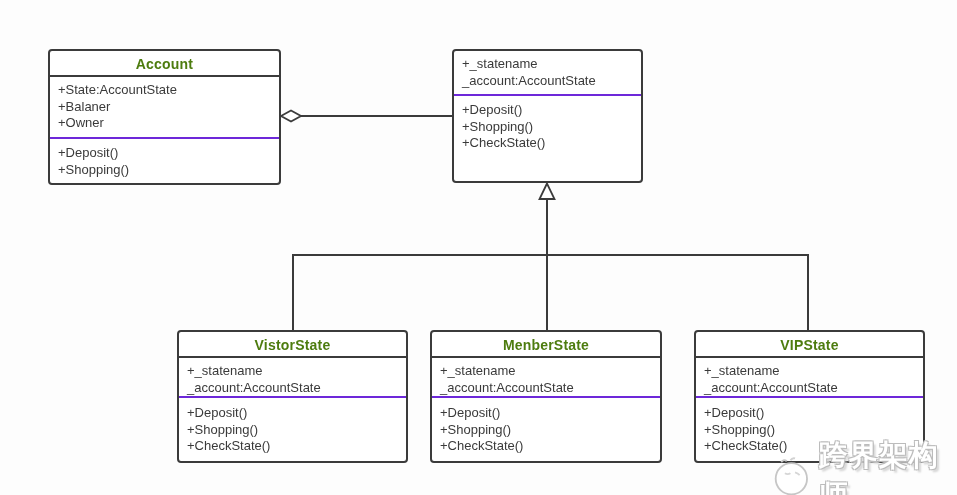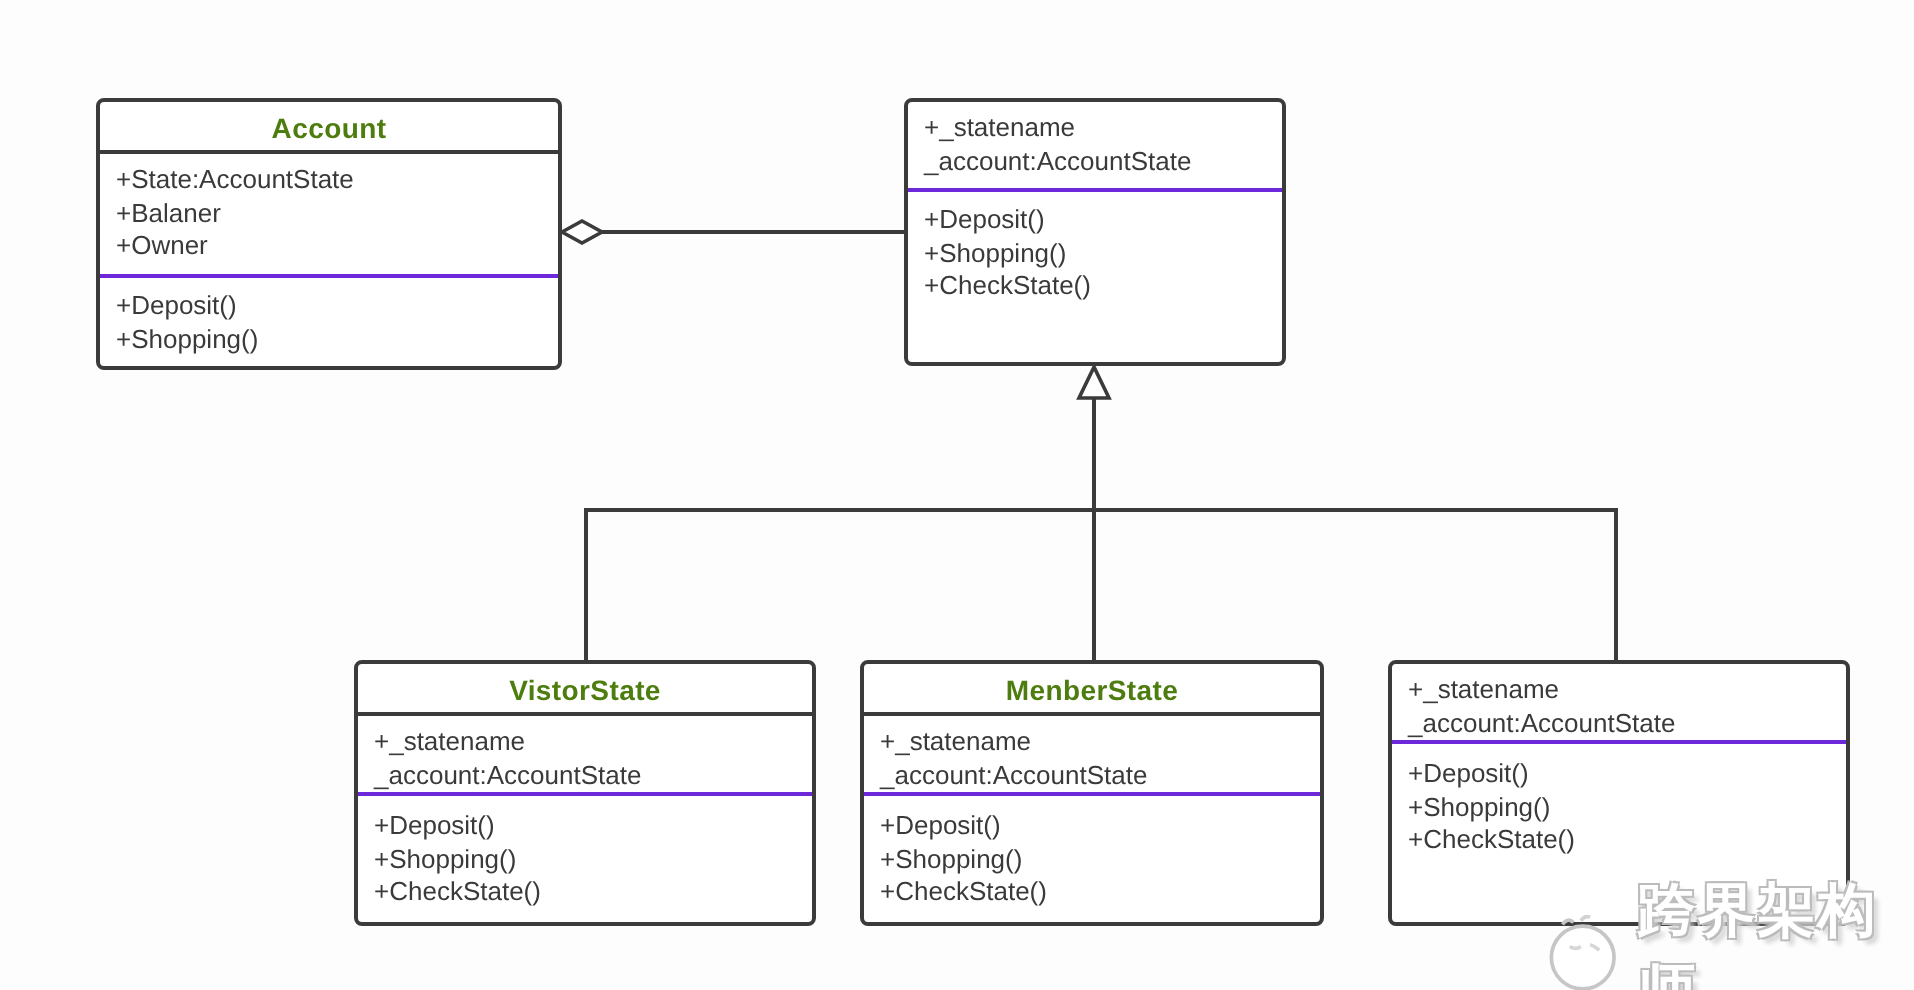--- a/index.html
+++ b/index.html
@@ -145,20 +145,21 @@
       <div class="m">_account:AccountState</div>
     </div>
     <div class="uml-methods">
       <div class="m">+Deposit()</div>
       <div class="m">+Shopping()</div>
       <div class="m">+CheckState()</div>
     </div>
   </div>
 
   <div class="uml-class bottom-box" id="box-vipstate">
+    <div class="uml-title">VIPState</div>
     <div class="uml-attrs">
       <div class="m">+_statename</div>
       <div class="m">_account:AccountState</div>
     </div>
     <div class="uml-methods">
       <div class="m">+Deposit()</div>
       <div class="m">+Shopping()</div>
       <div class="m">+CheckState()</div>
     </div>
   </div>

